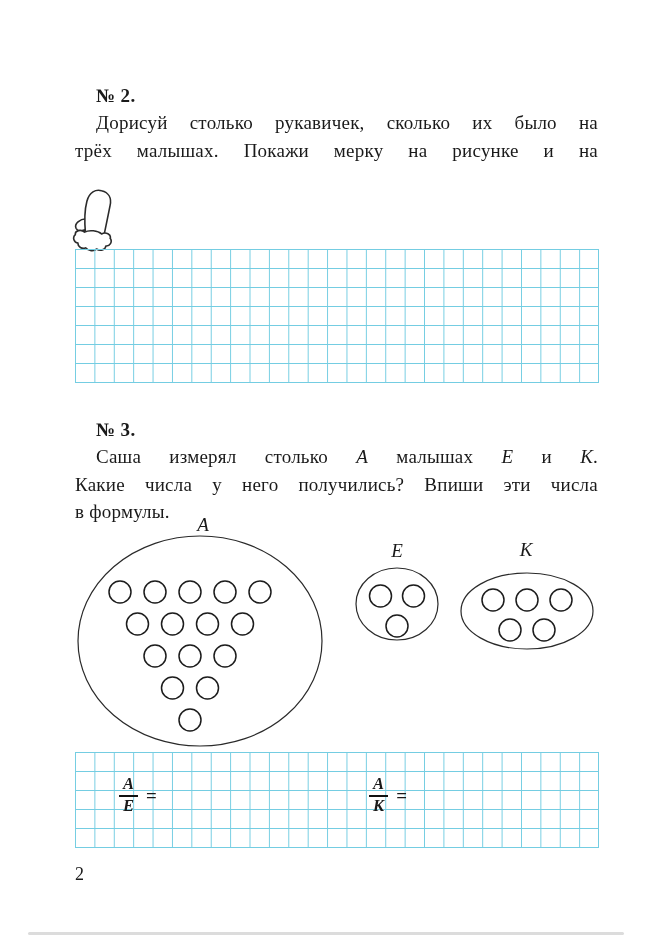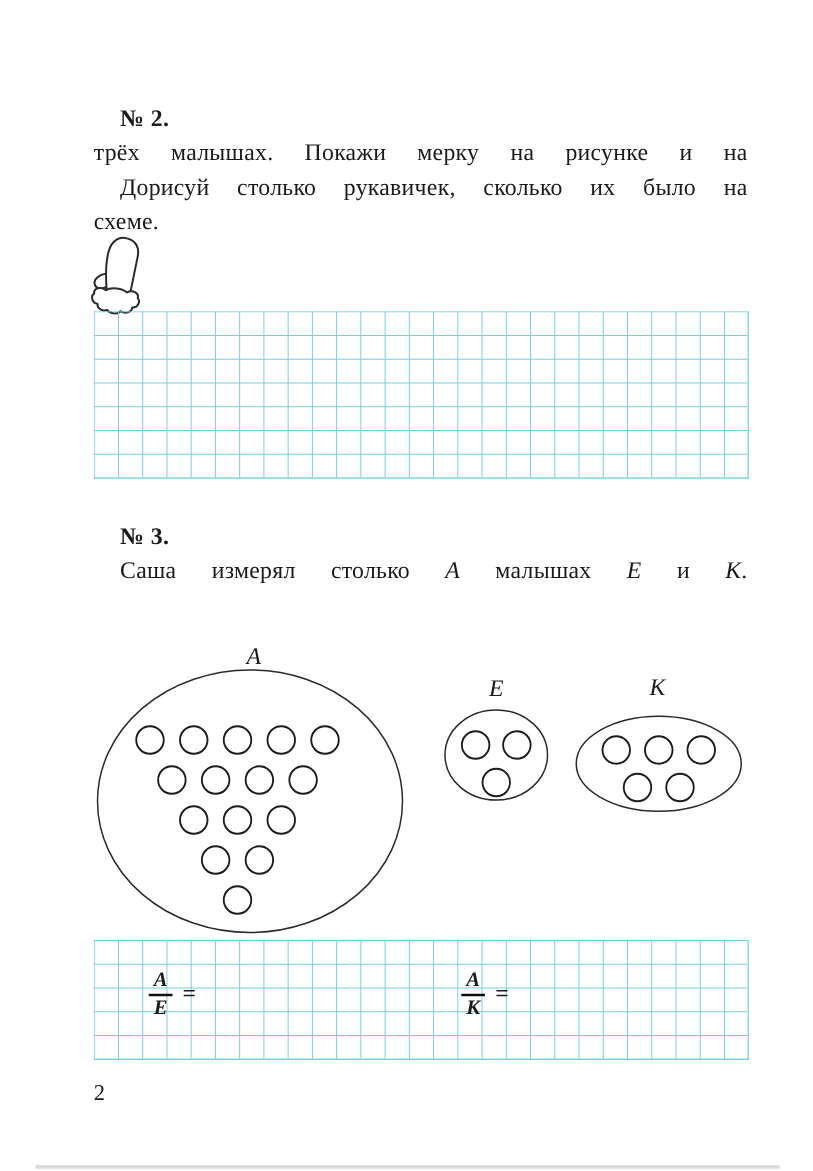--- a/index.html
+++ b/index.html
@@ -53,23 +53,22 @@
   .page-number { position:absolute; left:75px; top:864px; font-size:18px; }
   .scan-shadow { position:absolute; left:28px; bottom:2px; width:596px; height:3px; background:#dcdcdc; border-radius:2px; }
 </style>
 </head>
 <body>
 
 <div class="page">
 
   <section class="task" id="task-2" style="top:83px">
     <div class="task-heading">№ 2.</div>
+    <div class="tline first">Дорисуй столько рукавичек, сколько их было на</div>
     <div class="tline">трёх малышах. Покажи мерку на рисунке и на</div>
-    <div class="tline first">Дорисуй столько рукавичек, сколько их было на</div>
-    <div class="tline last">схеме.</div>
   </section>
 
   <svg class="mitten" width="52" height="68" viewBox="0 0 52 68" aria-hidden="true">
     <g transform="rotate(6 26 34)" fill="#ffffff" stroke="#2b2b2b" stroke-width="1.6" stroke-linejoin="round" stroke-linecap="round">
       <path d="M14,34 C8,35 2.5,40 5,44.5 C7.5,48.5 14,46.5 16.5,42.5 C17,39.5 15.5,36 14,34 Z"></path>
       <path d="M15,49 C13,39 11.5,26 13,16.5 C14.5,7 20.5,3.5 26.5,4.5 C33.5,5.5 37.5,10.5 36.5,18.5 C35.5,29 34.5,40 33.5,49 Z"></path>
       <path d="M14,47.5 C10,44.5 4,47 5,51 C2,54 4.5,59 8.5,59 C8.5,63 13.5,65 16.5,63 C19.5,66 25.5,66 27.5,63 C31.5,65 36.5,63 36.5,59 C40.5,59 43,54 40,51 C41,47 35,44.5 31,47.5 C27,44.5 18,44.5 14,47.5 Z"></path>
     </g>
   </svg>
 
@@ -78,20 +77,22 @@
   <section class="task" id="task-3" style="top:417px">
     <div class="task-heading">№ 3.</div>
     <div class="tline first">
       <span>Саша измерял столько</span>
       <i>А</i>
       <span>малышах</span>
       <i>Е</i>
       <span>и</span>
       <i>К</i><span>.</span>
     </div>
+    <div class="tline">Какие числа у него получились? Впиши эти числа</div>
+    <div class="tline last">в формулы.</div>
   </section>
 
   <svg class="diagram" width="560" height="243" viewBox="55 512 560 243">
     <ellipse class="set-outline" cx="200" cy="641" rx="122" ry="105"></ellipse>
     <ellipse class="set-outline" cx="397" cy="604" rx="41" ry="36"></ellipse>
     <ellipse class="set-outline" cx="527" cy="611" rx="66" ry="38"></ellipse>
     <text class="set-label" x="203" y="531">А</text>
     <text class="set-label" x="397" y="557">Е</text>
     <text class="set-label" x="526" y="556">К</text>
     <g class="circles">

